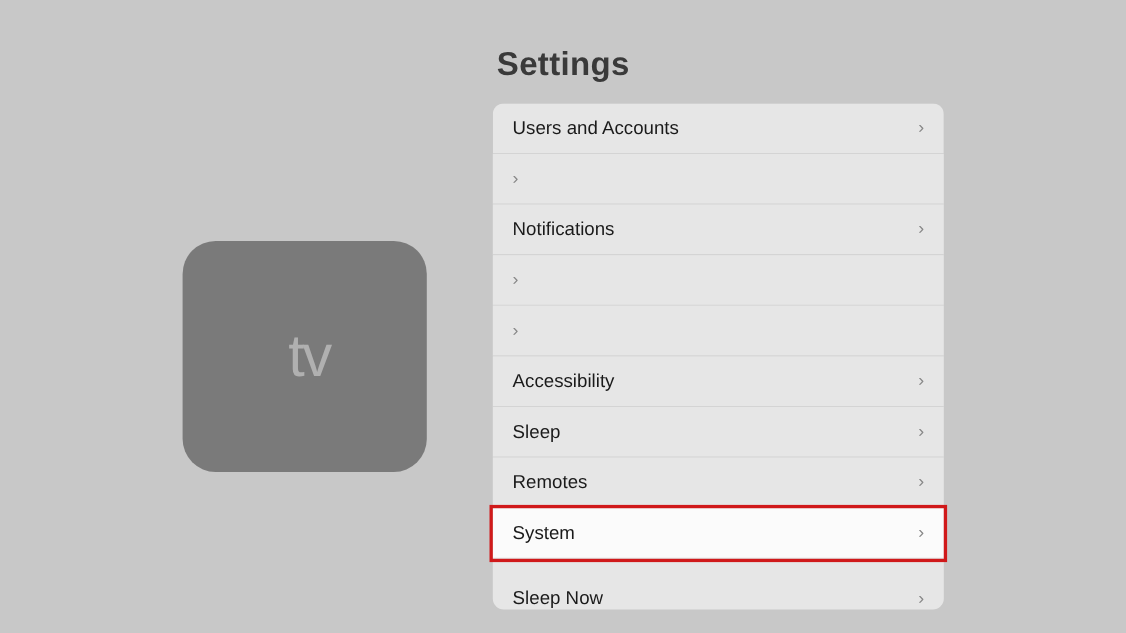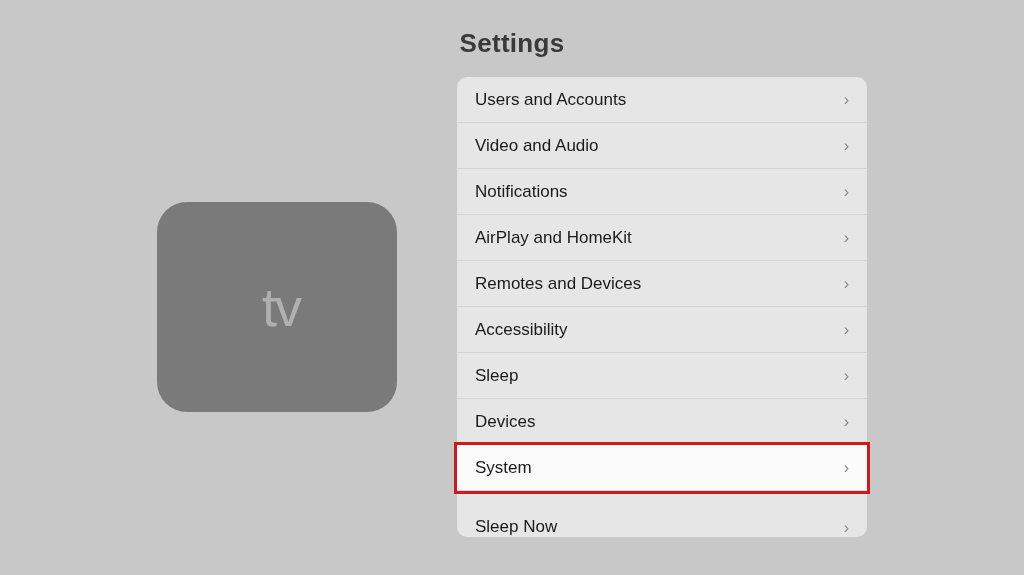--- a/index.html
+++ b/index.html
@@ -9,39 +9,39 @@
       height: 575px;
       background-color: #c8c8c8;
       font-family: -apple-system, "SF Pro Display", "Helvetica Neue", Arial, sans-serif;
       overflow: hidden;
       display: flex;
       flex-direction: column;
       align-items: center;
     }
 
     .page-title {
-      margin-top: 28px;
-      font-size: 26px;
+      margin-top: 42px;
+      font-size: 30px;
       font-weight: 600;
       color: #3a3a3a;
       letter-spacing: 0.3px;
     }
 
     .content-area {
       display: flex;
       flex-direction: row;
       align-items: center;
       justify-content: center;
       width: 100%;
       margin-top: 18px;
       gap: 60px;
     }
 
     .appletv-device {
-      width: 240px;
+      width: 222px;
       height: 210px;
       background: #7a7a7a;
       border-radius: 30px;
       display: flex;
       flex-direction: column;
       align-items: center;
       justify-content: center;
       flex-shrink: 0;
     }
 
@@ -127,45 +127,42 @@
       <span class="tv-text">tv</span>
     </div>
   </div>
 
   <div class="menu-list" id="menu-list">
   <div class="menu-item">
         <span class="menu-item-label">Users and Accounts</span>
         <span class="chevron">›</span>
       </div>
       <div class="menu-item">
-        <span class="menu-item-label">Video and Audio</span>
         <span class="chevron">›</span>
       </div>
       <div class="menu-item">
         <span class="menu-item-label">Notifications</span>
         <span class="chevron">›</span>
       </div>
       <div class="menu-item">
-        <span class="menu-item-label">AirPlay and HomeKit</span>
         <span class="chevron">›</span>
       </div>
       <div class="menu-item">
-        <span class="menu-item-label">Remotes and Devices</span>
         <span class="chevron">›</span>
       </div>
       <div class="menu-item">
         <span class="menu-item-label">Accessibility</span>
         <span class="chevron">›</span>
       </div>
       <div class="menu-item">
         <span class="menu-item-label">Sleep</span>
         <span class="chevron">›</span>
       </div>
       <div class="menu-item">
-        <span class="menu-item-label">Devices</span>
+        <span class="menu-item-label">Remotes</span>
         <span class="chevron">›</span>
       </div>
       <div class="menu-item selected">
         <span class="menu-item-label">System</span>
         <span class="chevron">›</span>
       </div>
       <div class="menu-item">
         <span class="menu-item-label">Sleep Now</span>
         <span class="chevron">›</span>
       </div>

